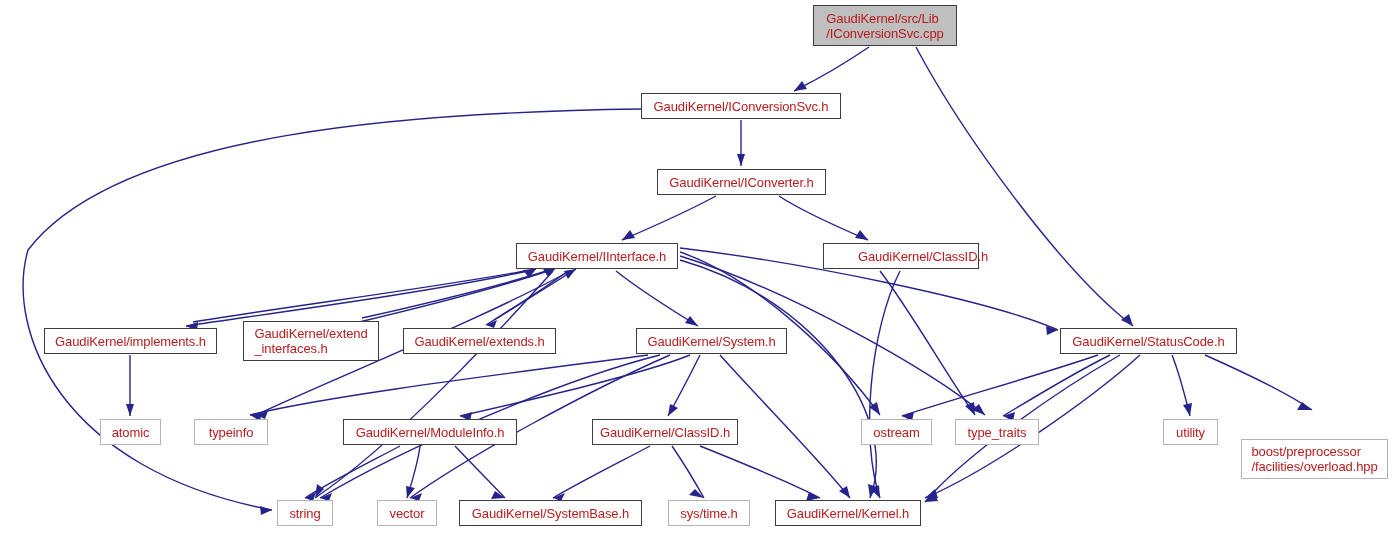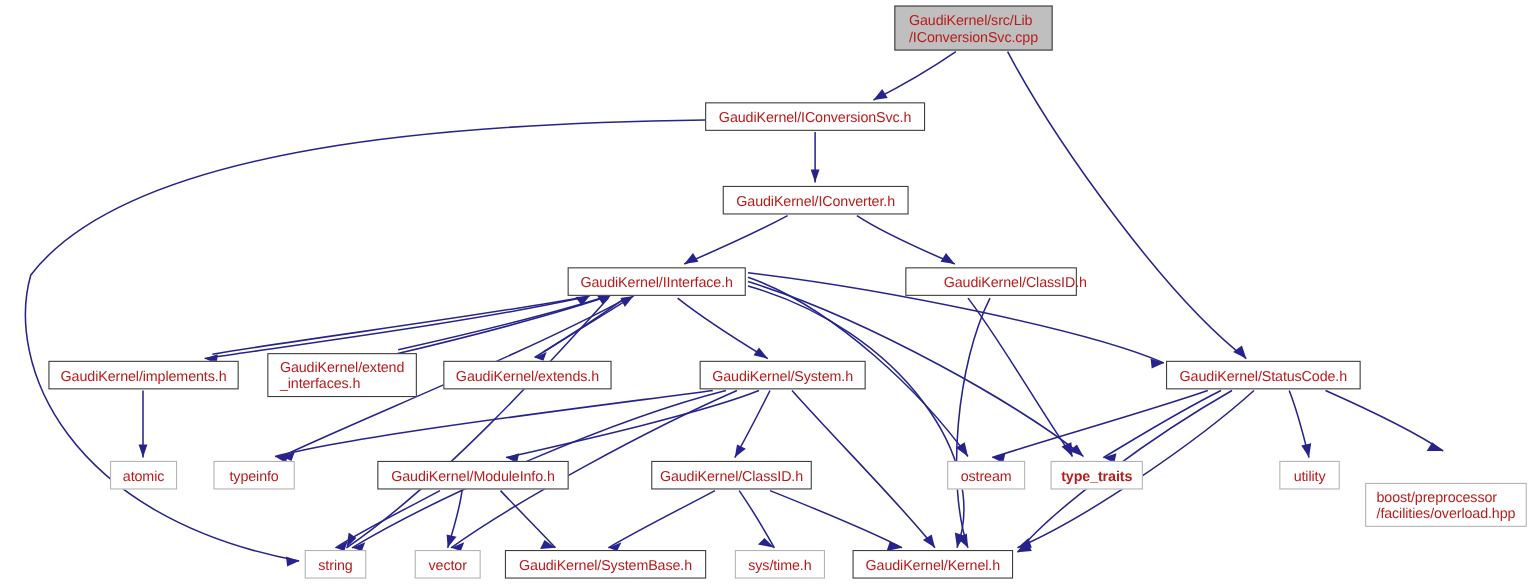--- a/index.html
+++ b/index.html
@@ -238,21 +238,21 @@
       <div class="node-box node-project" style="left: 243px; top: 321px; width: 136px; height: 40px;">GaudiKernel/extend
 _interfaces.h</div>
       <div class="node-box node-project" style="left: 403px; top: 328px; width: 153px; height: 26px;">GaudiKernel/extends.h</div>
       <div class="node-box node-project" style="left: 636px; top: 328px; width: 151px; height: 26px;">GaudiKernel/System.h</div>
       <div class="node-box node-project" style="left: 1060px; top: 328px; width: 177px; height: 26px;">GaudiKernel/StatusCode.h</div>
       <div class="node-box node-system" style="left: 100px; top: 419px; width: 61px; height: 26px;">atomic</div>
       <div class="node-box node-system" style="left: 194px; top: 419px; width: 74px; height: 26px;">typeinfo</div>
       <div class="node-box node-project" style="left: 343px; top: 419px; width: 174px; height: 26px;">GaudiKernel/ModuleInfo.h</div>
       <div class="node-box node-project" style="left: 592px; top: 419px; width: 146px; height: 26px;">GaudiKernel/ClassID.h</div>
       <div class="node-box node-system" style="left: 861px; top: 419px; width: 71px; height: 26px;">ostream</div>
-      <div class="node-box node-system" style="left: 955px; top: 419px; width: 84px; height: 26px; font-weight: bold;">type_traits</div>
+      <div class="node-box node-system" style="left: 955px; top: 419px; width: 84px; height: 26px;">type_traits</div>
       <div class="node-box node-system" style="left: 1163px; top: 419px; width: 55px; height: 26px;">utility</div>
       <div class="node-box node-system" style="left: 1241px; top: 412px; width: 147px; height: 40px; margin-top: 27px;">boost/preprocessor
 /facilities/overload.hpp</div>
       <div class="node-box node-system" style="left: 277px; top: 500px; width: 56px; height: 26px;">string</div>
       <div class="node-box node-system" style="left: 377px; top: 500px; width: 60px; height: 26px;">vector</div>
       <div class="node-box node-project" style="left: 459px; top: 500px; width: 183px; height: 26px;">GaudiKernel/SystemBase.h</div>
       <div class="node-box node-system" style="left: 668px; top: 500px; width: 82px; height: 26px;">sys/time.h</div>
       <div class="node-box node-project" style="left: 775px; top: 500px; width: 146px; height: 26px;">GaudiKernel/Kernel.h</div>
     </div>
 </div>

